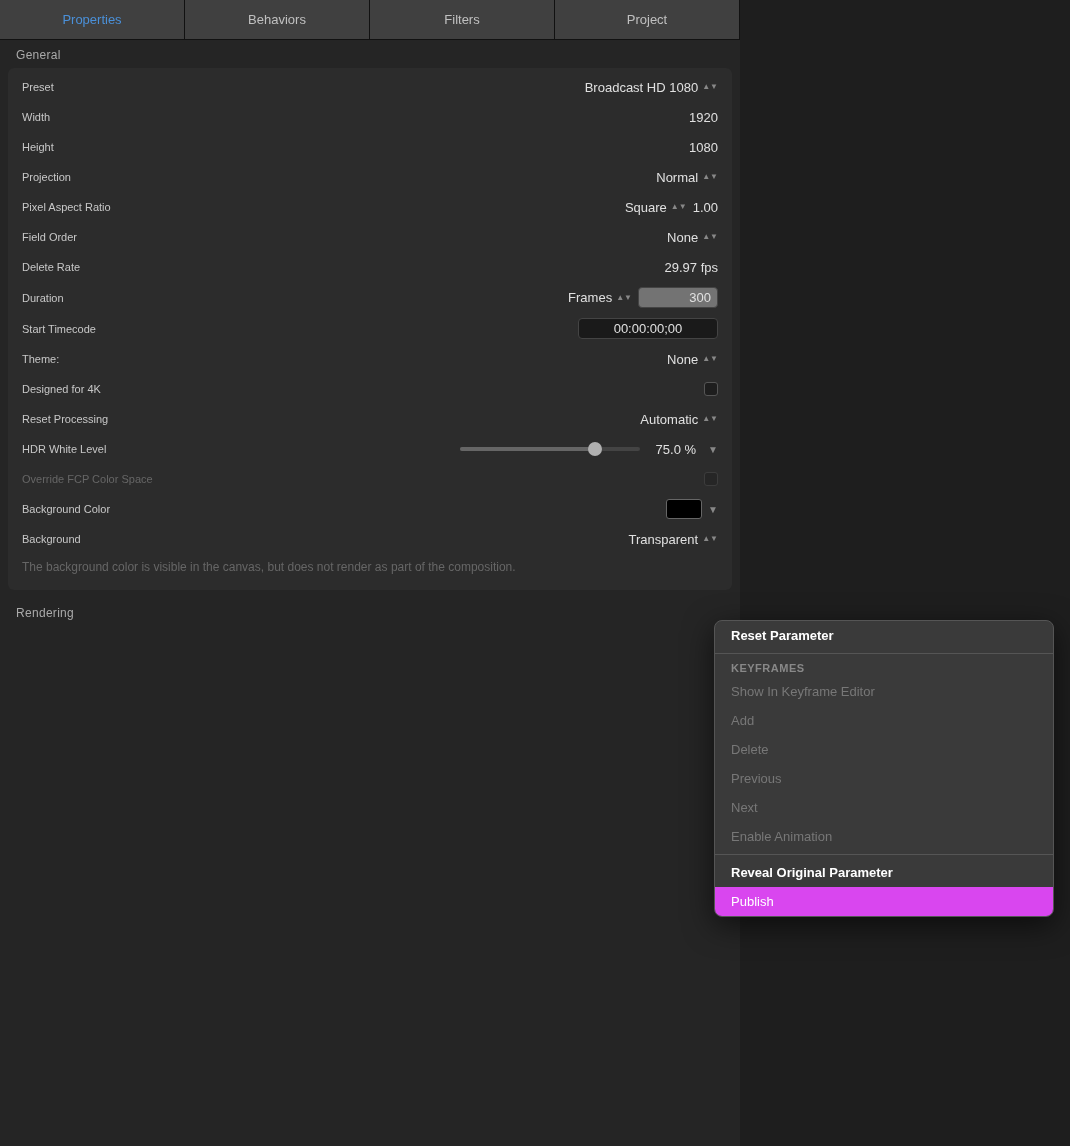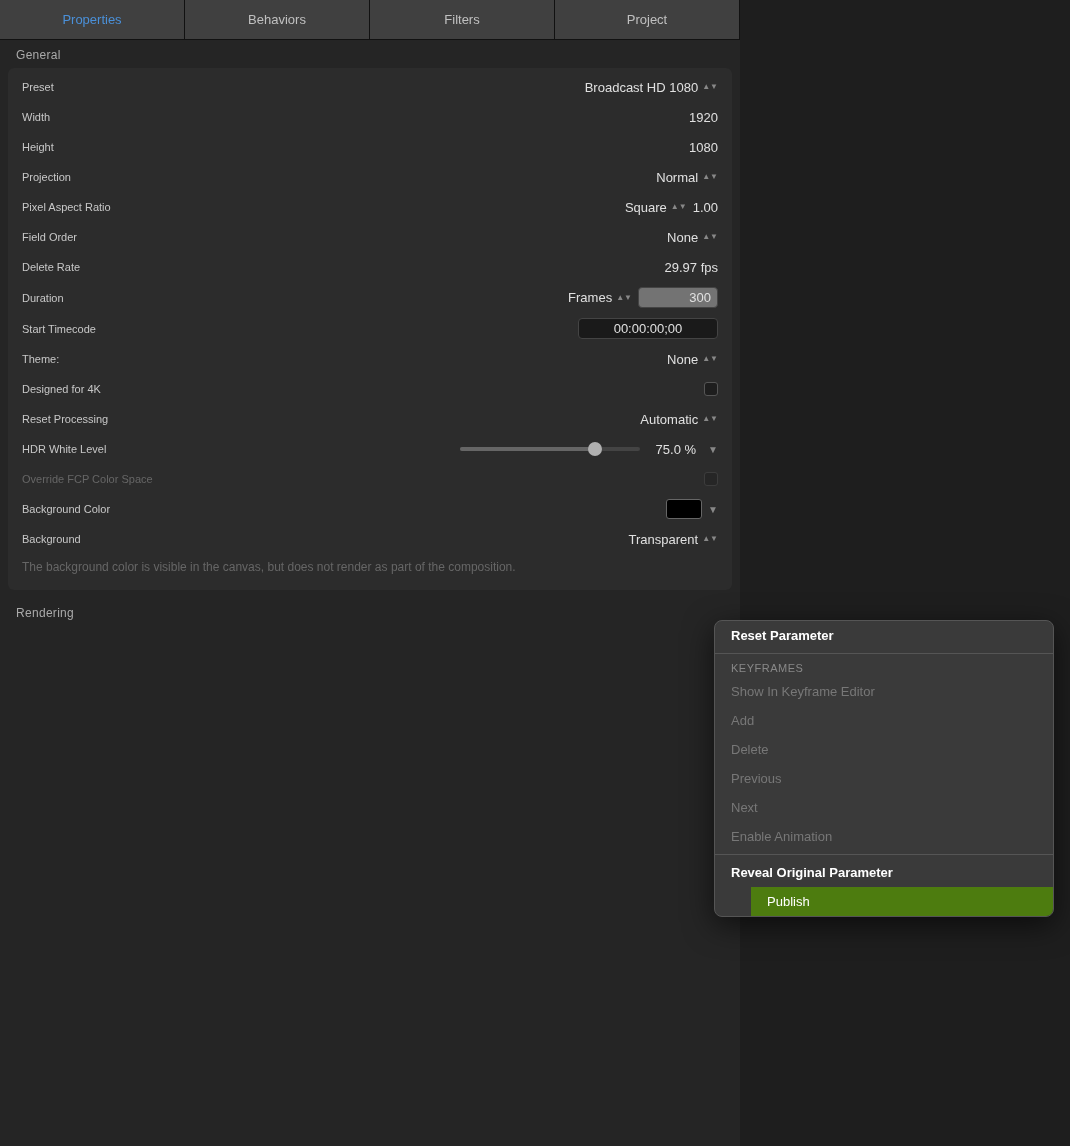--- a/index.html
+++ b/index.html
@@ -218,38 +218,37 @@
       z-index: 100;
     }
 
     .menu-item {
       padding: 7px 16px;
       font-size: 13px;
       color: #e0e0e0;
       cursor: pointer;
     }
     .menu-item.active {
-      background: #4d7c0f;
+      background: #d946ef;
       color: #ffffff;
-      margin-left: 36px;
     }
     .menu-item.dimmed {
       color: #777;
       cursor: default;
     }
     .menu-divider {
       height: 1px;
       background: #555;
       margin: 3px 0;
     }
     .menu-section-label {
       padding: 5px 16px 3px;
       font-size: 11px;
       color: #888;
-      font-weight: 400;
+      font-weight: 700;
       letter-spacing: 0.5px;
       text-transform: uppercase;
     }
     .menu-item.bold {
       font-weight: 600;
       color: #ffffff;
     }
   </style>
 </head>
 <body>

